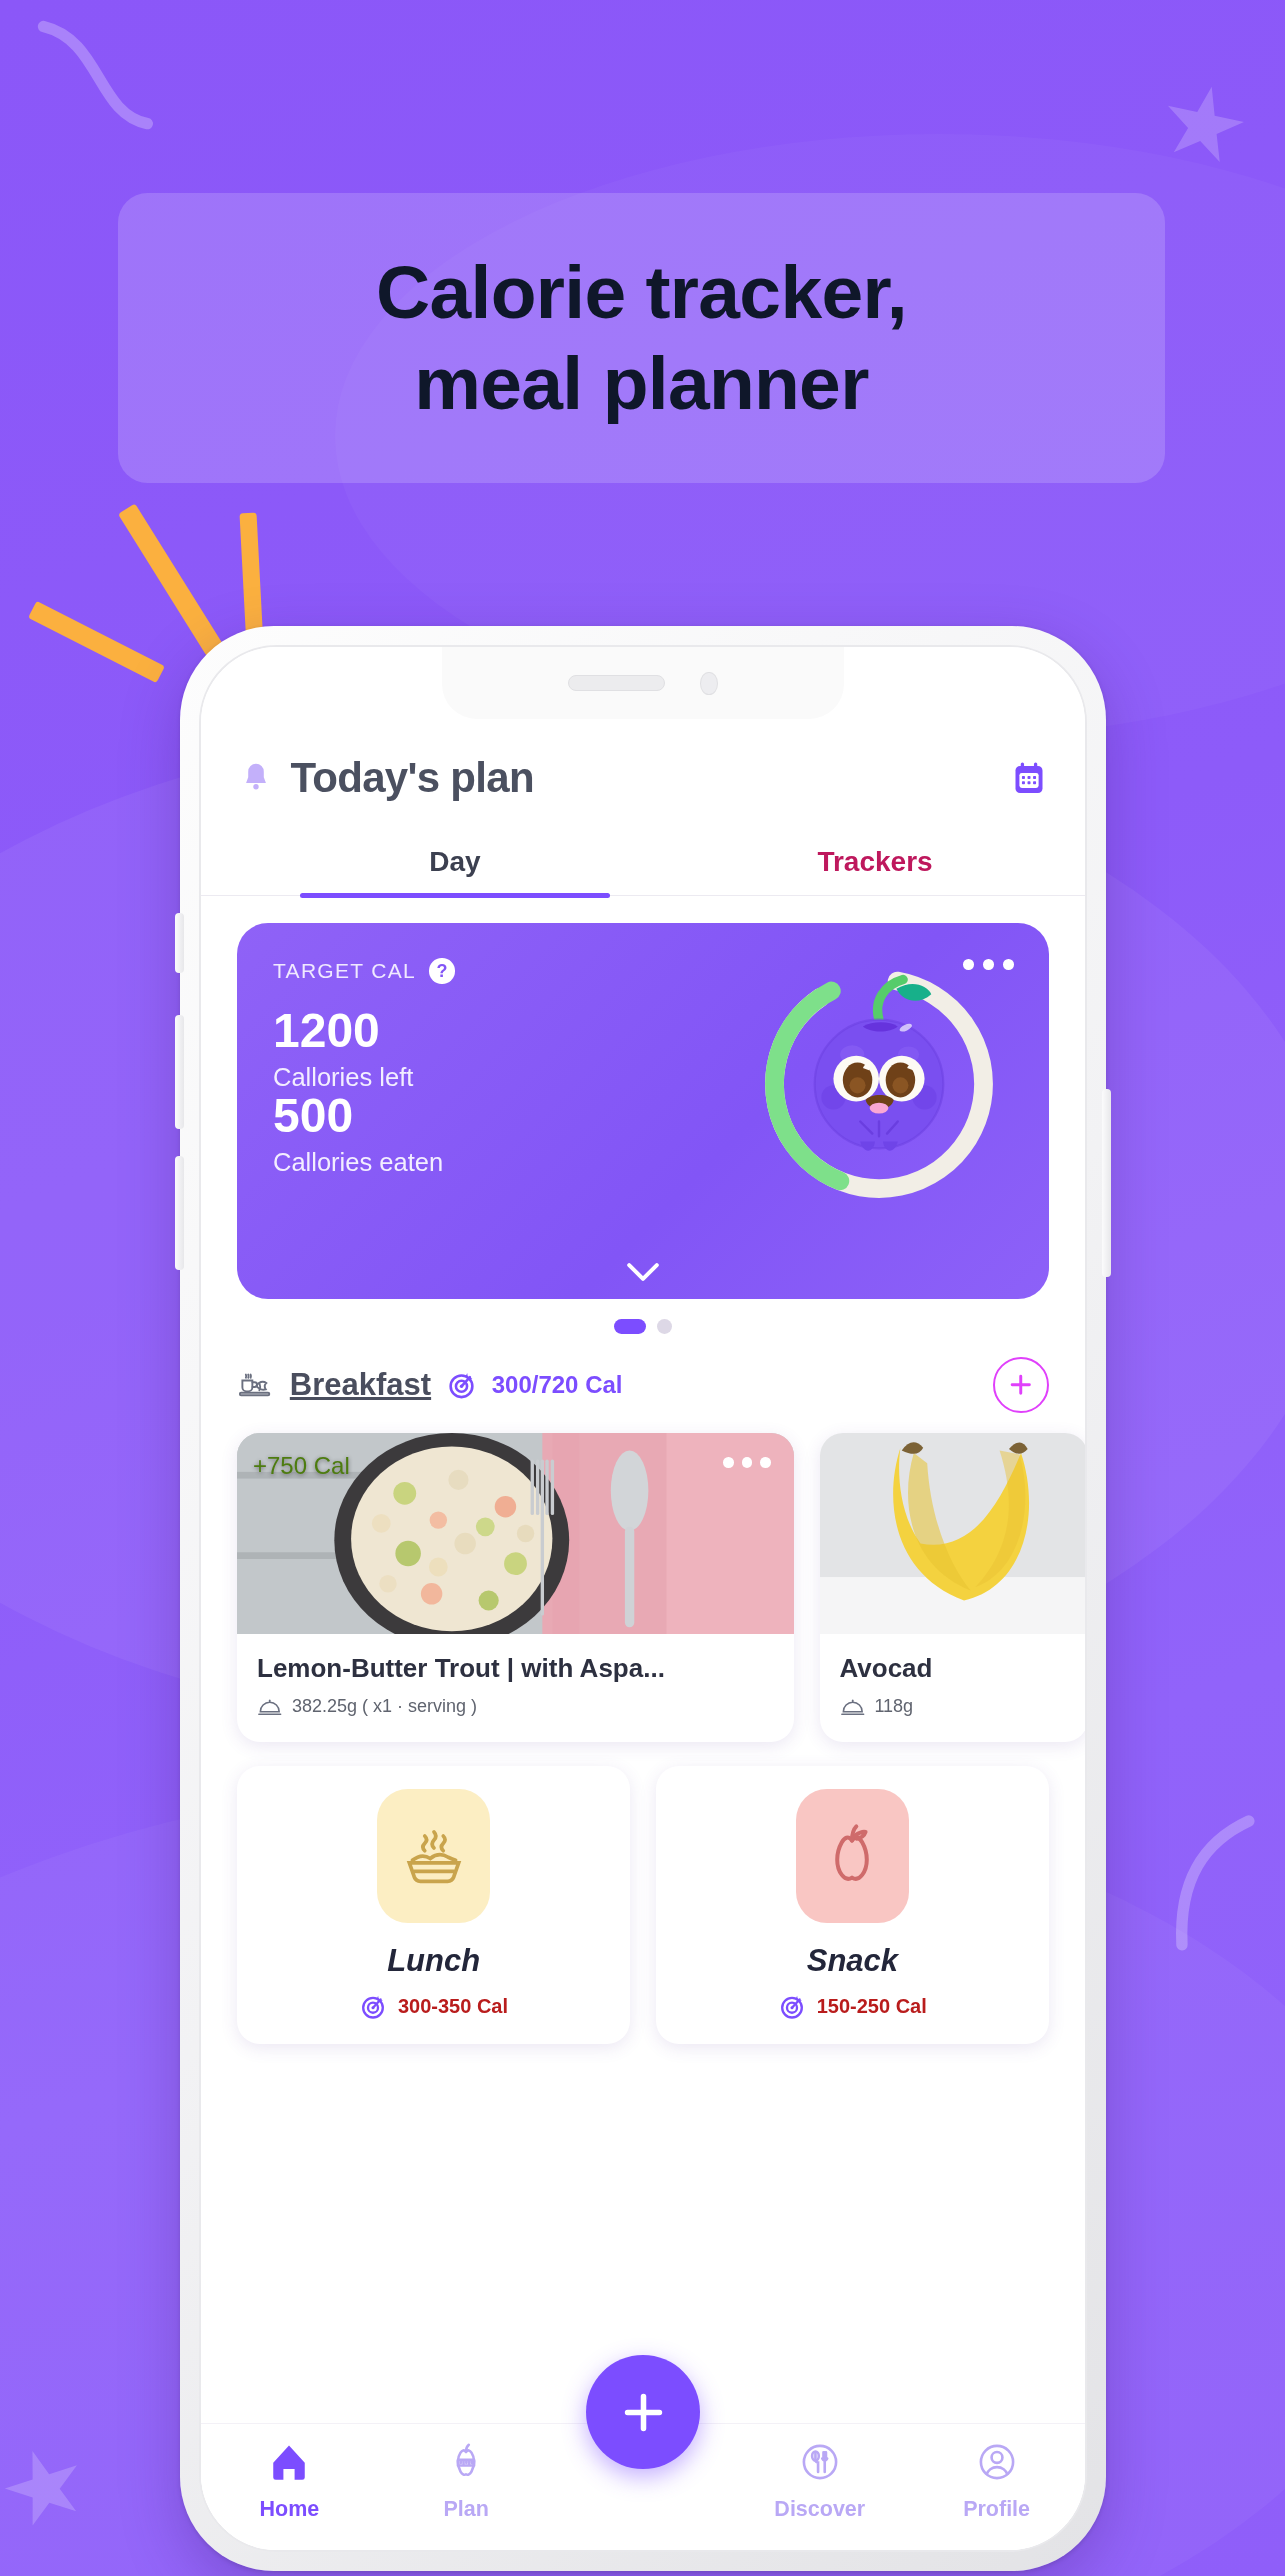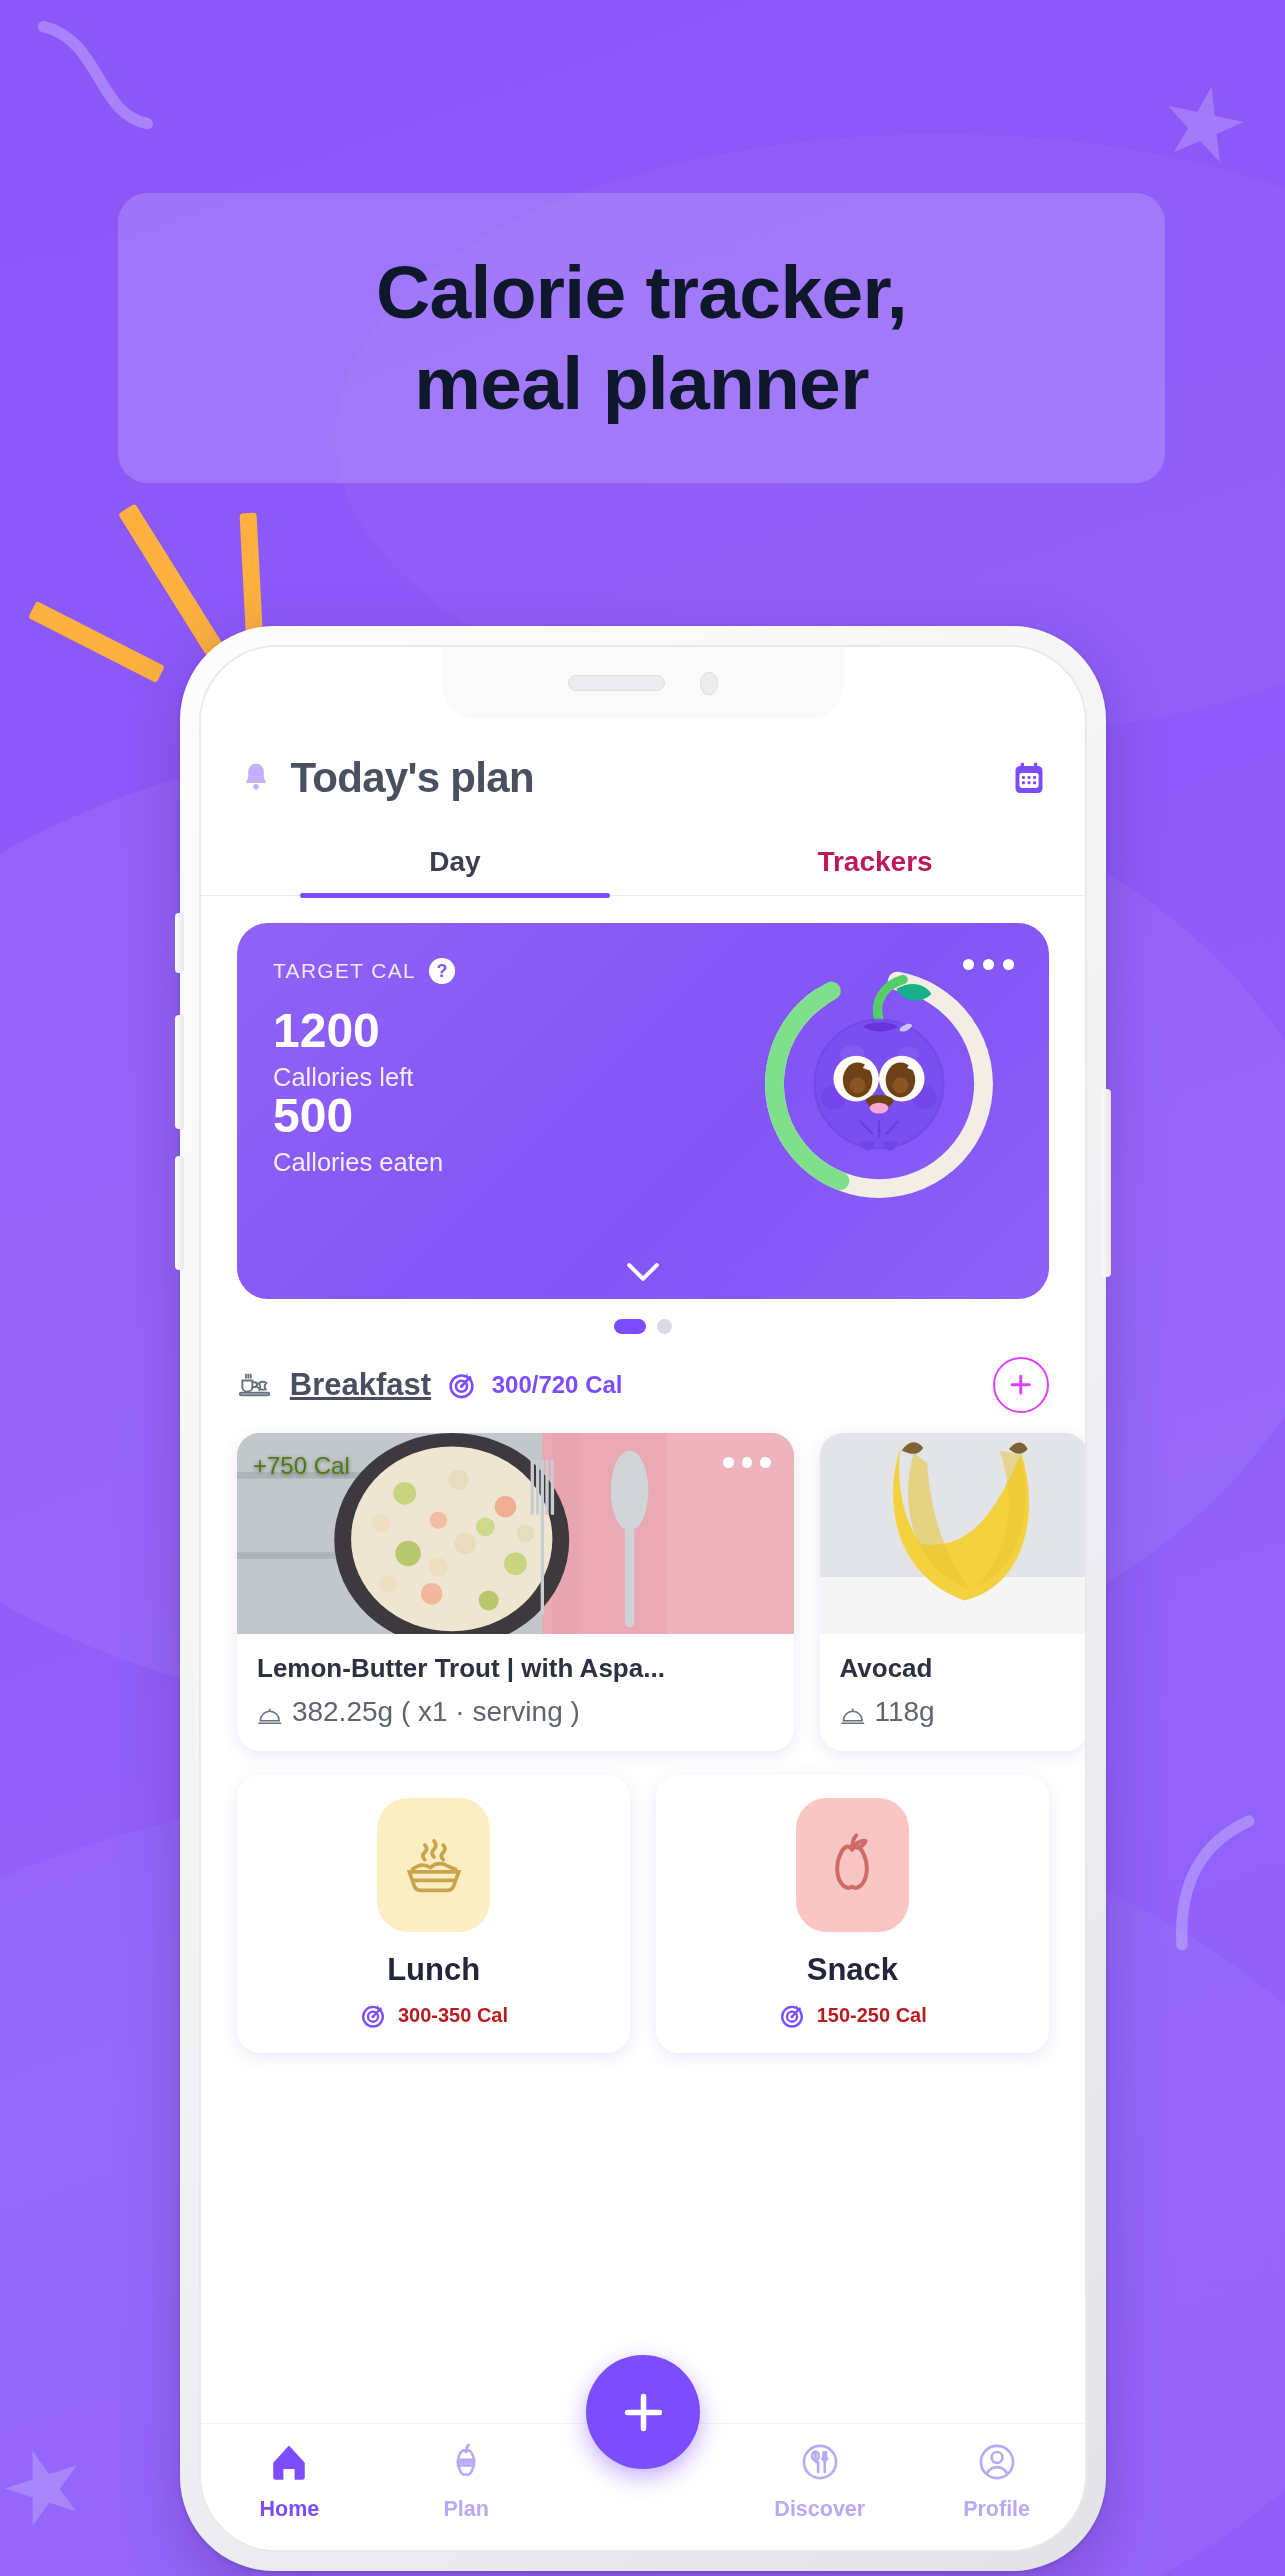--- a/index.html
+++ b/index.html
@@ -183,34 +183,34 @@
   .food-photo .kcal-tag {
     position: absolute; left: 16px; top: 19px;
     color: #4d7c0f; font-size: 24px;
     text-shadow: 0 1.3px 4px rgba(0,0,0,.45);
     z-index: 5;
   }
   .food-photo .ph-dots { position: absolute; right: 23px; top: 24px; display: flex; gap: 8px; z-index: 5; }
   .food-photo .ph-dots span { width: 10.7px; height: 10.7px; background: #fff; border-radius: 50%; }
   .food-meta { padding: 19px 20px 23px 20px; }
   .food-name { font-size: 26px; font-weight: bold; color: #2d3040; white-space: nowrap; overflow: hidden; }
-  .food-grams { display: flex; align-items: flex-end; gap: 9.4px; margin-top: 12px; font-size: 28px; color: #60646f; white-space: nowrap; }
+  .food-grams { display: flex; align-items: flex-start; gap: 9.4px; margin-top: 12px; font-size: 18px; color: #60646f; white-space: nowrap; }
 
   
   .tile-row { display: flex; gap: 25.5px; margin-top: 24px; }
   .tile {
     flex: 1; background: #fff; border-radius: 23px;
     box-shadow: 0 4px 17.4px rgba(90,60,160,0.12);
     padding: 23px 0 23px 0;
     display: flex; flex-direction: column; align-items: center;
   }
   .tile-ico { width: 113px; height: 134px; border-radius: 31px; display: flex; align-items: center; justify-content: center; }
   .tile-ico.lunch { background: #fceec3; }
   .tile-ico.snack { background: #f9c6c3; }
-  .tile-name { font-size: 31px; font-weight: bold; color: #23263a; margin-top: 20px; }
+  .tile-name { font-size: 31px; font-weight: bold; color: #23263a; margin-top: 20px; font-style: italic; }
   .tile-cal { display: flex; align-items: center; gap: 10.7px; margin-top: 13.4px; font-size: 20px; font-weight: bold; color: #b91c1c; }
 
   
   .bottom-nav {
     position: absolute; left: 0; right: 0; bottom: 0;
     height: 127px; background: #fff;
     border-top: 1.3px solid #f3f1f7;
     display: flex; align-items: flex-start; padding-top: 17.4px;
     z-index: 30;
   }

